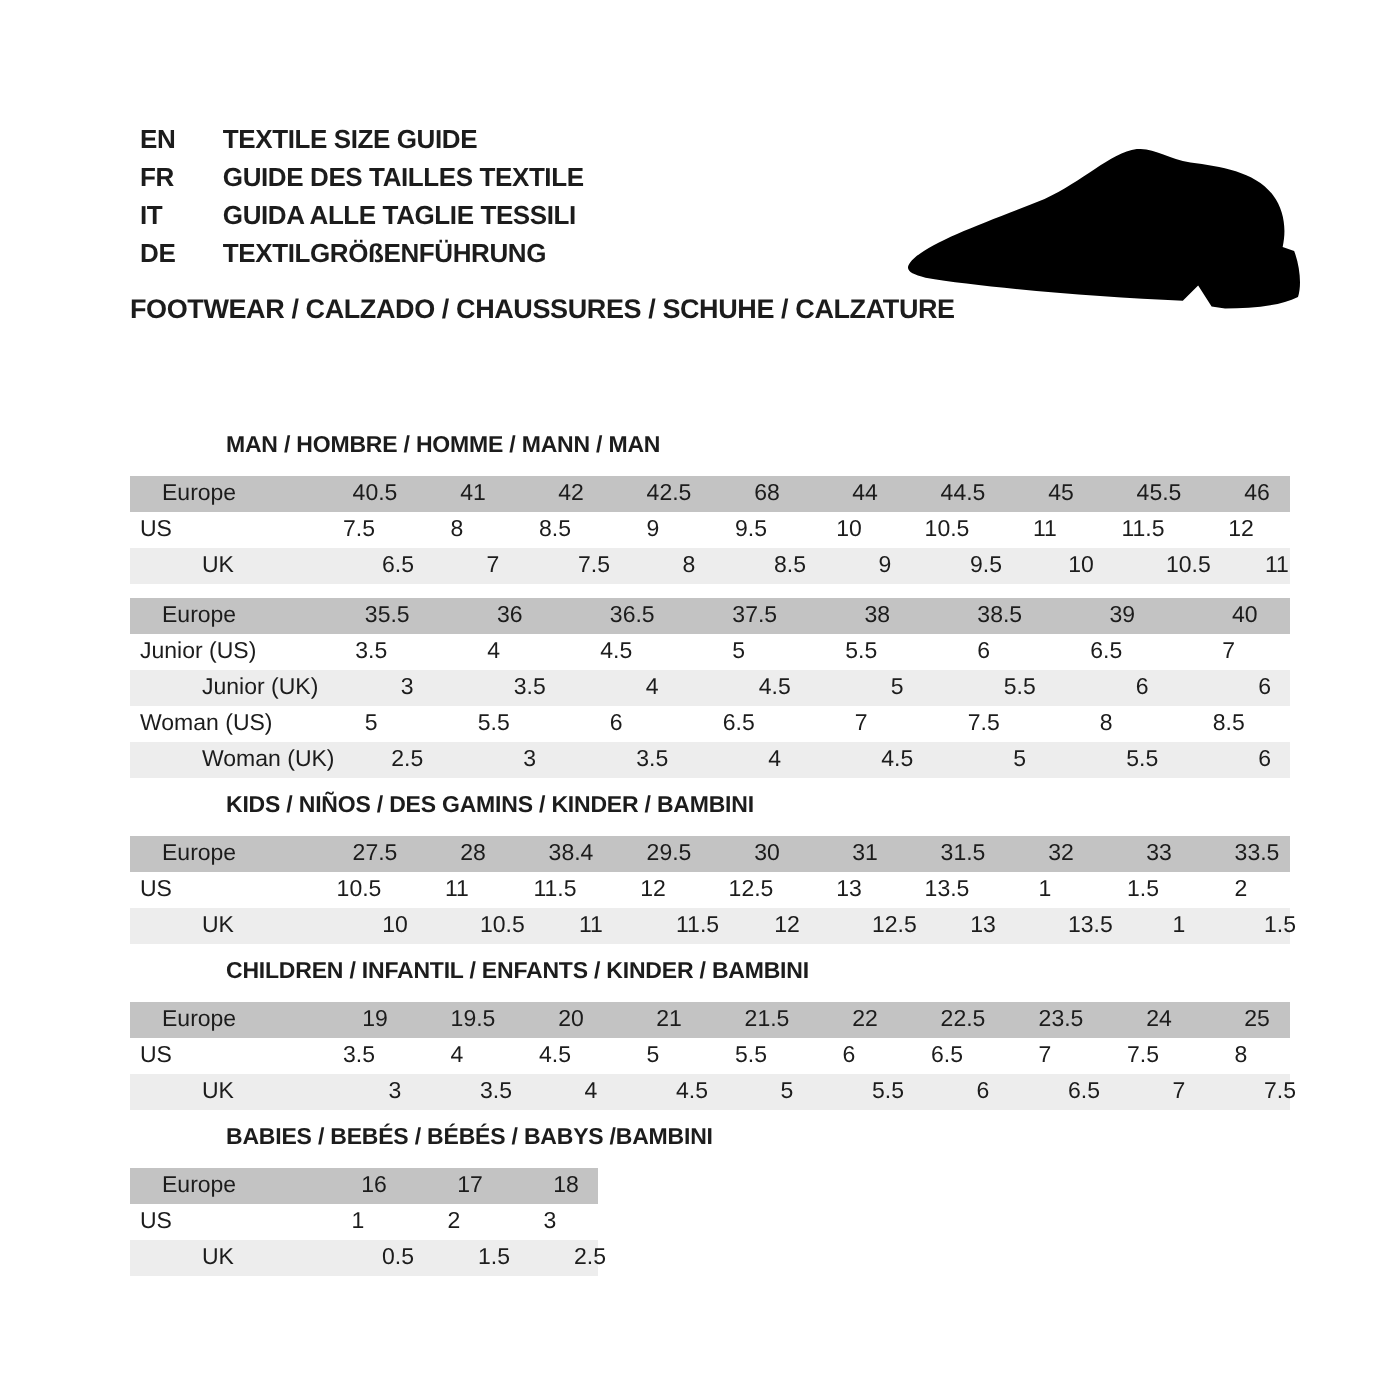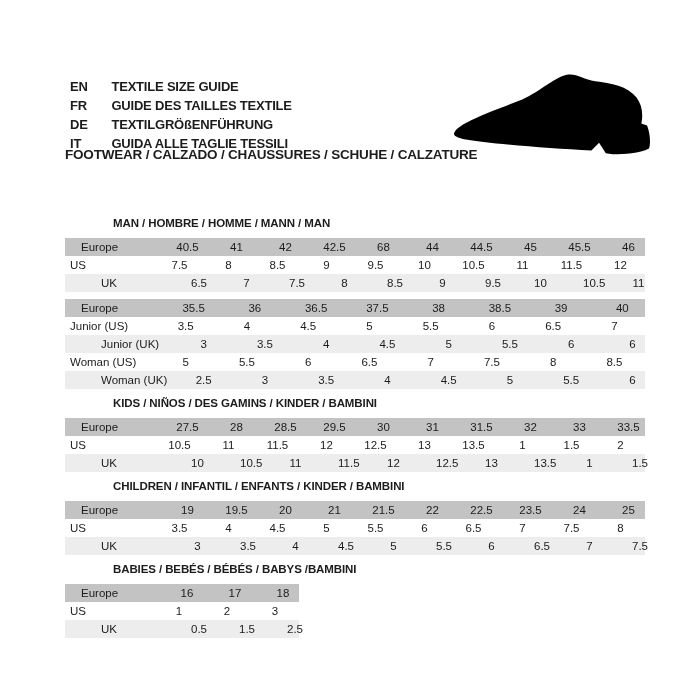--- a/index.html
+++ b/index.html
@@ -8,21 +8,21 @@
     --text-color:#1c1c1c;
     --page-bg:#ffffff;
   }
   *{box-sizing:border-box;margin:0;padding:0;}
   html,body{width:700px;height:700px;background:var(--page-bg);overflow:hidden;}
   body{
     position:relative;
     font-family:"Liberation Sans", sans-serif;
     color:var(--text-color);
   }
-  .lang-header{position:absolute;top:60px;left:70px;margin-top:17px;}
+  .lang-header{position:absolute;top:60px;left:70px;}
   .lang-row{line-height:19px;font-size:13px;font-weight:bold;letter-spacing:-0.2px;white-space:nowrap;}
   .lang-code{display:inline-block;width:38px;}
   .shoe{position:absolute;top:64px;left:446px;width:214px;height:96px;}
   .category{
     position:absolute;top:147px;left:65px;
     font-size:13.5px;font-weight:bold;letter-spacing:-0.2px;white-space:nowrap;
   }
   #sections{position:absolute;top:216px;left:65px;width:580px;}
   .size-section{margin-bottom:7px;}
   .section-title{
@@ -54,27 +54,27 @@
     <span class="lang-label">TEXTILE SIZE GUIDE</span>
   </div>
 
 
   <div class="lang-row">
     <span class="lang-code">FR</span>
     <span class="lang-label">GUIDE DES TAILLES TEXTILE</span>
   </div>
 
   <div class="lang-row">
+    <span class="lang-code">IT</span>
+    <span class="lang-label">GUIDA ALLE TAGLIE TESSILI</span>
+  </div>
+
+  <div class="lang-row">
     <span class="lang-code">DE</span>
     <span class="lang-label">TEXTILGRÖßENFÜHRUNG</span>
-  </div>
-
-  <div class="lang-row">
-    <span class="lang-code">IT</span>
-    <span class="lang-label">GUIDA ALLE TAGLIE TESSILI</span>
   </div>
 </div>
   </header>
 
   <svg class="shoe" viewBox="0 0 220 100" xmlns="http://www.w3.org/2000/svg" aria-hidden="true">
     <path fill="#000000" d="M8,70
       C16,60 45,50 78,37
       C98,28 112,13 126,11
       C135,10 142,16 154,18
       C170,20 188,23 197,35
@@ -202,21 +202,21 @@
   </section>
 
   <section class="size-section">
     <h2 class="section-title">KIDS / NIÑOS / DES GAMINS / KINDER / BAMBINI</h2>
     <table class="size-table">
       <tbody>
             <tr class="header-row">
               <td class="label">Europe</td>
               <td>27.5</td>
               <td>28</td>
-              <td>28.5</td>
+              <td>38.4</td>
               <td>29.5</td>
               <td>30</td>
               <td>31</td>
               <td>31.5</td>
               <td>32</td>
               <td>33</td>
               <td>33.5</td>
             </tr>
             <tr class="row-plain">
               <td class="label">US</td>

